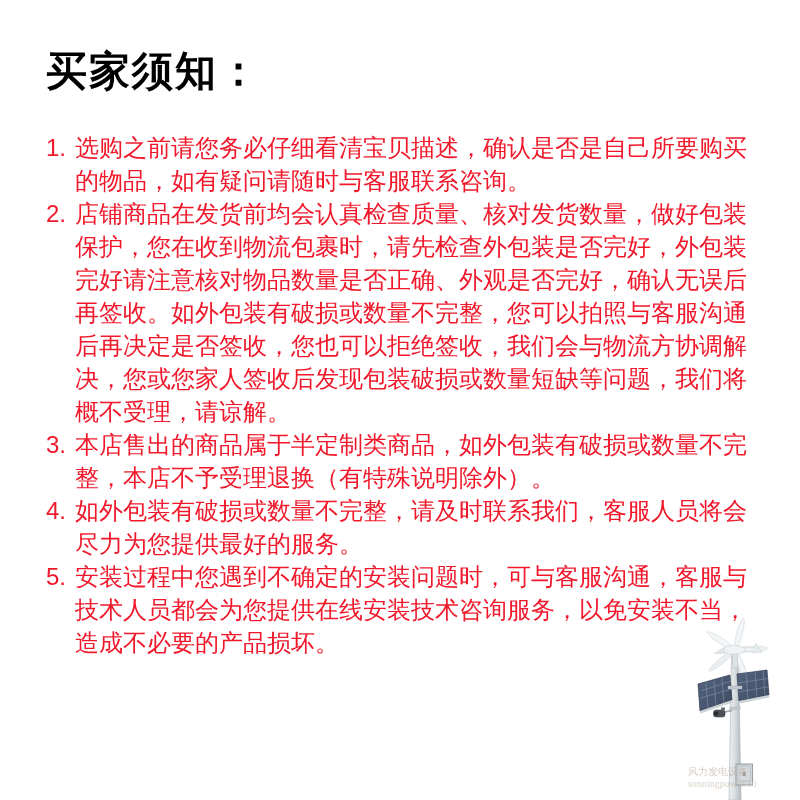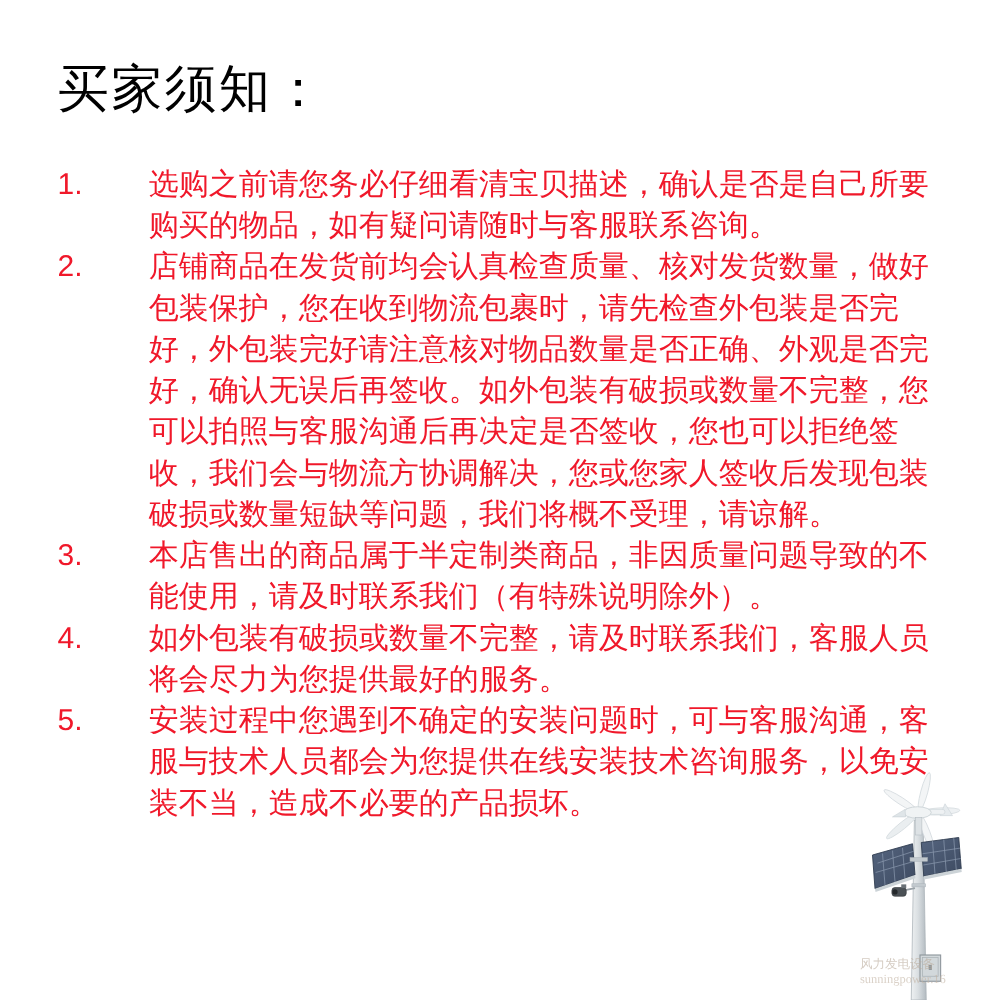--- a/index.html
+++ b/index.html
@@ -12,35 +12,35 @@
   }
   .page {
     position: absolute;
     width: 800px; height: 800px;
     background: #ffffff;
   }
   .title {
     position: absolute;
     left: 46px; top: 44px;
     font-size: 41px;
-    font-weight: 400;
+    font-weight: 700;
     color: #000000;
     letter-spacing: 2px;
   }
   .notice-list {
     position: absolute;
     left: 46px; top: 131px;
     width: 708px;
     color: #f0182a;
     font-size: 24px;
     line-height: 33px;
   }
   .item { display: flex; align-items: flex-start; }
   .item .num { flex: none; width: 29px; }
-  .item .txt { flex: 1; margin-left: 44px; }
+  .item .txt { flex: 1; }
   .product-photo {
     position: absolute;
     left: 618px; top: 612px;
     width: 182px; height: 188px;
   }
   .watermark {
     position: absolute;
     left: 688px; top: 766px;
     width: 102px;
     overflow: hidden;
@@ -65,21 +65,21 @@
     <div class="item">
       <span class="num">1.</span>
       <span class="txt">选购之前请您务必仔细看清宝贝描述，确认是否是自己所要购买的物品，如有疑问请随时与客服联系咨询。</span>
     </div>
     <div class="item">
       <span class="num">2.</span>
       <span class="txt">店铺商品在发货前均会认真检查质量、核对发货数量，做好包装保护，您在收到物流包裹时，请先检查外包装是否完好，外包装完好请注意核对物品数量是否正确、外观是否完好，确认无误后再签收。如外包装有破损或数量不完整，您可以拍照与客服沟通后再决定是否签收，您也可以拒绝签收，我们会与物流方协调解决，您或您家人签收后发现包装破损或数量短缺等问题，我们将概不受理，请谅解。</span>
     </div>
     <div class="item">
       <span class="num">3.</span>
-      <span class="txt">本店售出的商品属于半定制类商品，非因质量问题导致的不能使用，请及时联系我们（有特殊说明除外）。</span>
+      <span class="txt">本店售出的商品属于半定制类商品，如外包装有破损或数量不完整，本店不予受理退换（有特殊说明除外）。</span>
     </div>
     <div class="item">
       <span class="num">4.</span>
       <span class="txt">如外包装有破损或数量不完整，请及时联系我们，客服人员将会尽力为您提供最好的服务。</span>
     </div>
     <div class="item">
       <span class="num">5.</span>
       <span class="txt">安装过程中您遇到不确定的安装问题时，可与客服沟通，客服与技术人员都会为您提供在线安装技术咨询服务，以免安装不当，造成不必要的产品损坏。</span>
     </div>
   </div>

